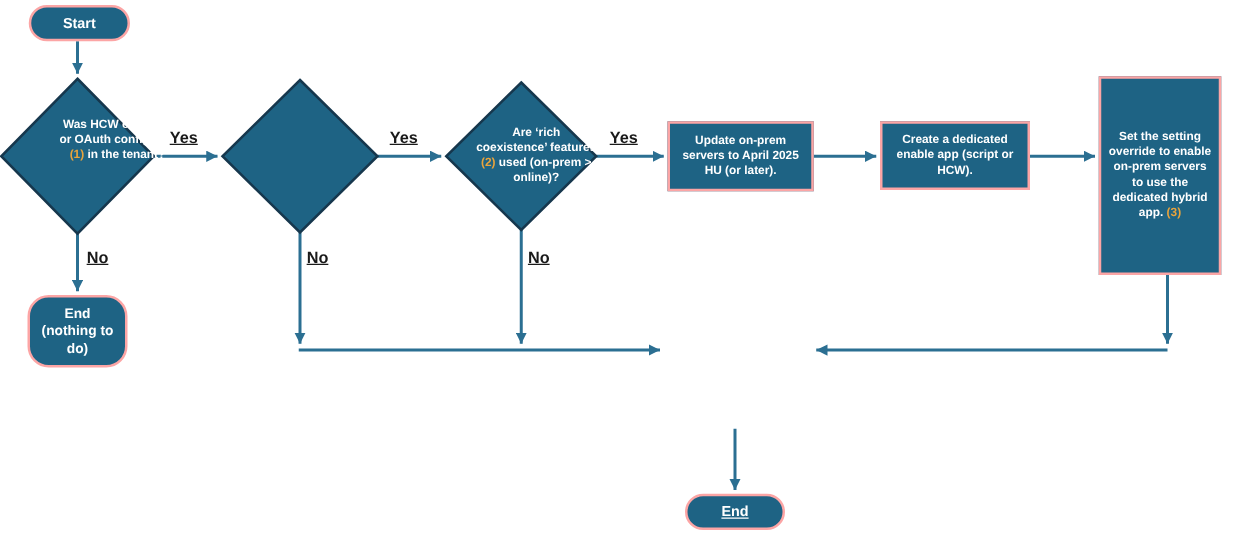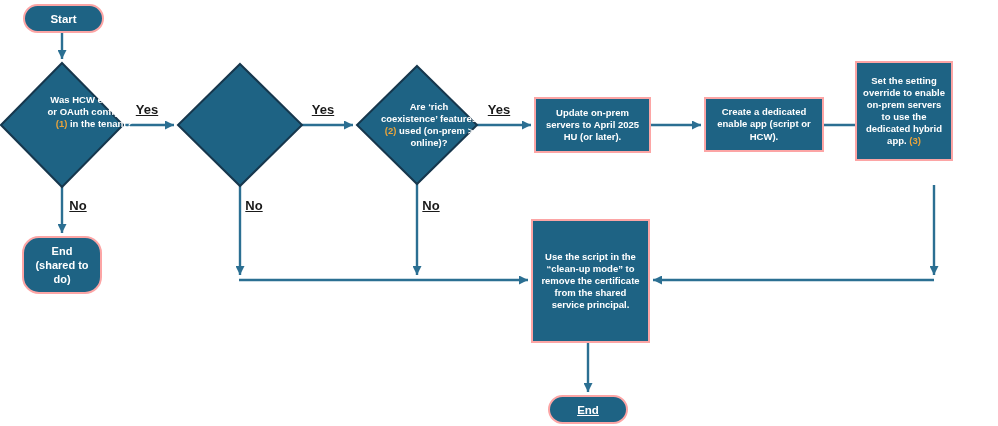--- a/index.html
+++ b/index.html
@@ -67,42 +67,39 @@
     <polygon points="62,63 123,125 62,187 1,125" fill="#1e6384" stroke="#16374d" stroke-width="2"></polygon>
     <polygon points="240,64 302,125 240,186 178,125" fill="#1e6384" stroke="#16374d" stroke-width="2"></polygon>
     <polygon points="417,66 477,125 417,184 357,125" fill="#1e6384" stroke="#16374d" stroke-width="2"></polygon>
   </svg>
 
   <div class="node stadium" style="left:23px;top:4px;width:81px;height:29px;">
     <span>Start</span>
   </div>
 
   <div class="node stadium tall" style="left:22px;top:236px;width:80px;height:58px;">
-    <span>End (shared to do)</span>
+    <span>End (nothing to do)</span>
   </div>
 
   <div class="node stadium" style="left:548px;top:395px;width:80px;height:29px;text-decoration:underline;">
     <span>End</span>
   </div>
 
   <div class="node proc" style="left:534px;top:97px;width:117px;height:56px;">
     <span>Update on-prem servers to April 2025 HU (or later).</span>
   </div>
 
   <div class="node proc" style="left:704px;top:97px;width:120px;height:55px;">
     <span>Create a dedicated enable app (script or HCW).</span>
   </div>
 
-  <div class="node proc" style="left:855px;top:61px;width:98px;height:100px;">
+  <div class="node proc" style="left:879px;top:61px;width:98px;height:159px;">
     <span><span>Set the setting override to enable on-prem servers to use the dedicated hybrid app. </span><span class="accent">(3)</span></span>
   </div>
 
-  <div class="node proc" style="left:531px;top:219px;width:119px;height:124px;padding:2px 6px;">
-    <span>Use the script in the “clean-up mode” to remove the certificate from the shared service principal.</span>
-  </div>
 
   <div class="dtext" style="left:13px;top:79px;width:98px;height:66px;margin-left:32px;">
     <span><span>Was HCW ever run, or OAuth configured </span><span class="accent">(1)</span><span> in the tenant?</span></span>
   </div>
 
 
   <div class="dtext" style="left:380px;top:93px;width:98px;height:64px;">
     <span><span>Are ‘rich coexistence’ features </span><span class="accent">(2)</span><span> used (on-prem &gt; online)?</span></span>
   </div>
 

